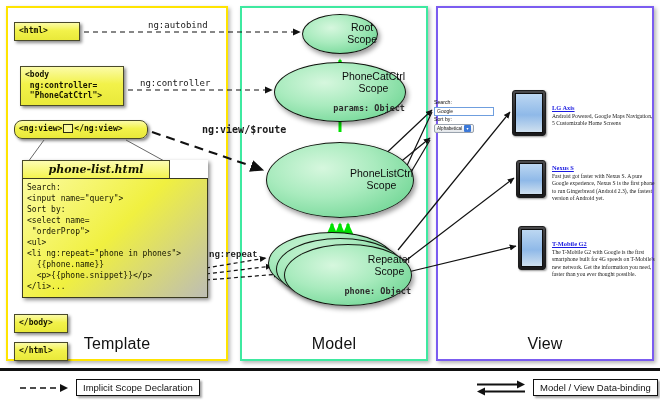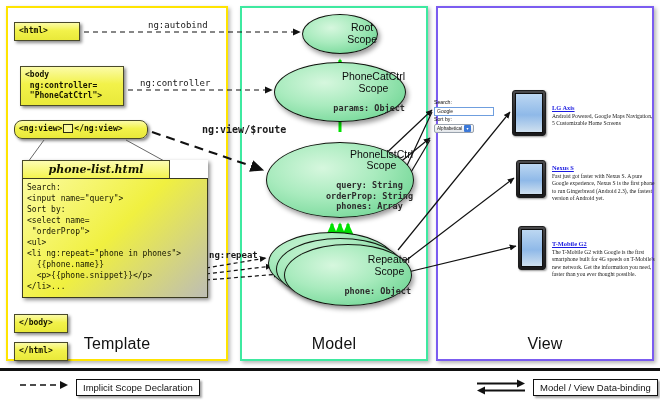--- a/index.html
+++ b/index.html
@@ -96,34 +96,34 @@
            font-family:"Liberation Serif",serif;font-weight:bold;display:block;}
   .entry p{margin:2px 0 0 0;font-size:5.6px;line-height:1.34;
            font-family:"Liberation Serif",serif;color:#1a1a1a;}
   #entry1{left:552px;top:104px;}
   #entry2{left:552px;top:164px;}
   #entry3{left:552px;top:240px;}
 
   
   #legend{position:absolute;left:0;top:368px;width:660px;height:37px;
           border-top:3px solid #111;background:#fff;}
-  .lg-item{position:absolute;top:8px;display:flex;align-items:flex-start;gap:6px;}
+  .lg-item{position:absolute;top:8px;display:flex;align-items:center;gap:6px;}
   .lg-box{box-sizing:border-box;border:1.4px solid #111;background:#fff;
           font-size:9.5px;color:#111;padding:2px 6px;
           box-shadow:1.5px 1.5px 2px rgba(0,0,0,.35);}
   #lg1{left:18px;} #lg2{left:280px;} #lg3{left:475px;}
 
   svg.ov{position:absolute;left:0;top:0;width:660px;height:405px;
          pointer-events:none;overflow:visible;}
   .elabel{position:absolute;font-family:"DejaVu Sans Mono",monospace;
           font-size:9px;color:#1a1a1a;font-weight:bold;white-space:nowrap;}
   #lab-autobind{left:148px;top:20px;font-weight:normal;}
   #lab-controller{left:140px;top:78px;font-weight:normal;}
   #lab-ngview{left:170px;top:124px;font-size:10px;margin-left:32px;}
-  #lab-repeat{left:209px;top:250px;}
+  #lab-repeat{left:209px;top:250px;font-family:Liberation Mono, monospace;}
 </style>
 </head>
 <body>
 
 <div id="stage">
 
   <div class="panel" id="panel-template">
     <div class="panel-label">Template</div>
   </div>
   <div class="panel" id="panel-model">
@@ -203,21 +203,20 @@
 
   <div class="ell" id="ell-root">
     <div class="t">Root<br>Scope</div>
   </div>
   <div class="ell" id="ell-cat">
     <div class="t">PhoneCatCtrl<br>Scope</div>
     <div class="m">params: Object</div>
   </div>
   <div class="ell" id="ell-list">
     <div class="t">PhoneListCtrl<br>Scope</div>
-    <div class="m">query: String<br>orderProp: String<br>phones: Array</div>
   </div>
   <div class="ell rep-stack" id="rep1"></div>
   <div class="ell rep-stack" id="rep2"></div>
   <div class="ell rep-stack" id="rep3">
     <div class="t">Repeater<br>Scope</div>
     <div class="m">phone: Object</div>
   </div>
 
   <div id="searchbox">
     <div class="sb-lab">Search:</div>

